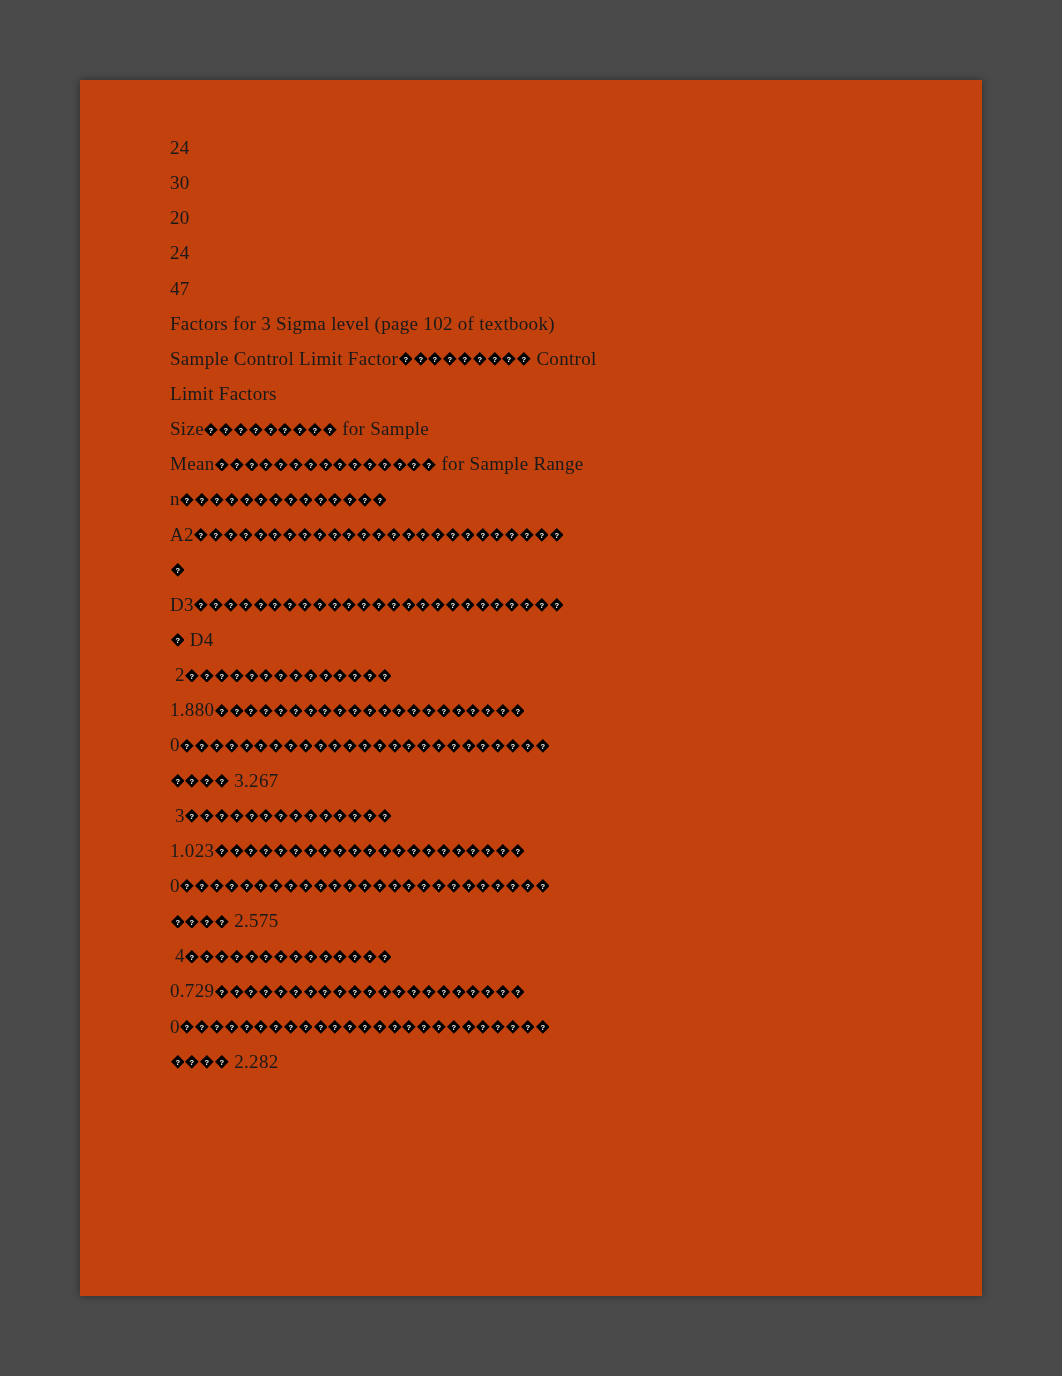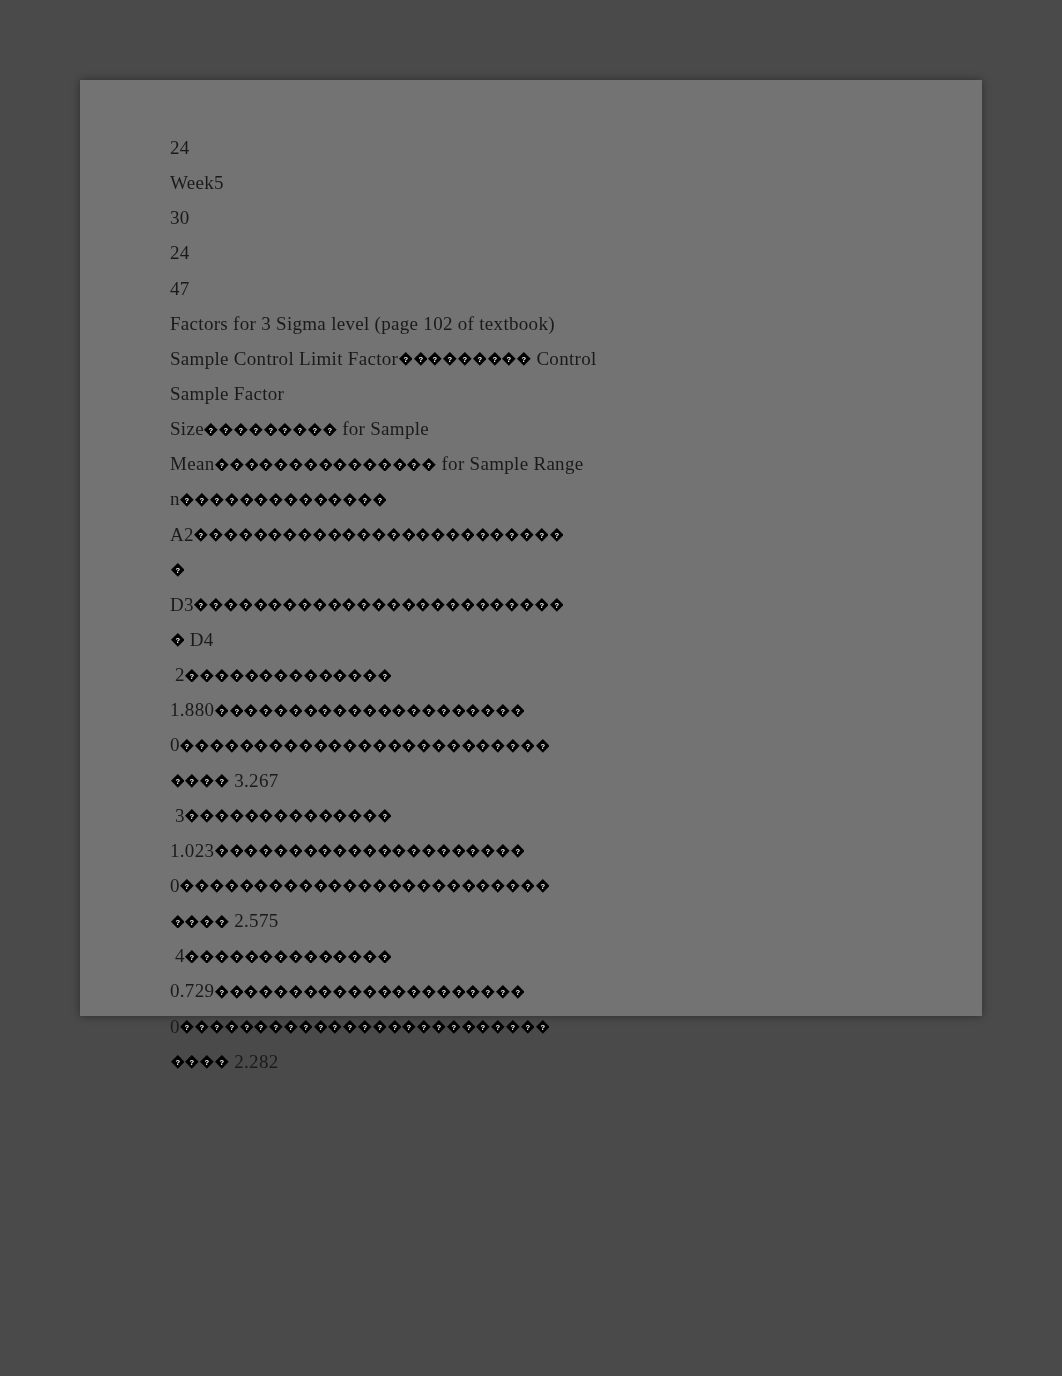--- a/index.html
+++ b/index.html
@@ -4,23 +4,23 @@
 <style>
   html, body {
     margin: 0;
     padding: 0;
     background: #4a4a4a;
     width: 1062px;
     height: 1376px;
     overflow: hidden;
   }
   .page {
-    background: #737373;
+    background: #c2410c;
     width: 902px;
-    height: 936px;
+    height: 1216px;
     margin: 80px auto 8px auto;
     box-shadow: 0 0 8px rgba(0,0,0,0.4);
     position: relative;
     padding: 50px 90px 0 90px;
     box-sizing: border-box;
     font-family: Georgia, "Times New Roman", serif;
     font-size: 19px;
     color: #1a1a1a;
     line-height: 1.85;
     letter-spacing: 0.3px;
@@ -37,22 +37,22 @@
     margin: 0 0.03em;
   }
   .glyph svg { width: 100%; height: 100%; display: block; }
 </style>
 </head>
 <body>
 
 <div class="page">
   <div id="content">
       <div class="line">24</div>
-      <div class="line">Week5</div>
       <div class="line">30</div>
+      <div class="line">20</div>
       <div class="line">24</div>
       <div class="line">47</div>
       <div class="line">Factors for 3 Sigma level (page 102 of textbook)</div>
       <div class="line">Sample Control Limit Factor<span class="glyph"><svg viewBox="0 0 20 20" xmlns="http://www.w3.org/2000/svg">
             <polygon points="10,0 20,10 10,20 0,10" fill="#000"></polygon>
             <text x="10" y="14" text-anchor="middle" font-family="Arial, sans-serif" font-size="11" font-weight="bold" fill="#fff">?</text>
           </svg></span><span class="glyph"><svg viewBox="0 0 20 20" xmlns="http://www.w3.org/2000/svg">
             <polygon points="10,0 20,10 10,20 0,10" fill="#000"></polygon>
             <text x="10" y="14" text-anchor="middle" font-family="Arial, sans-serif" font-size="11" font-weight="bold" fill="#fff">?</text>
           </svg></span><span class="glyph"><svg viewBox="0 0 20 20" xmlns="http://www.w3.org/2000/svg">
@@ -70,21 +70,21 @@
           </svg></span><span class="glyph"><svg viewBox="0 0 20 20" xmlns="http://www.w3.org/2000/svg">
             <polygon points="10,0 20,10 10,20 0,10" fill="#000"></polygon>
             <text x="10" y="14" text-anchor="middle" font-family="Arial, sans-serif" font-size="11" font-weight="bold" fill="#fff">?</text>
           </svg></span><span class="glyph"><svg viewBox="0 0 20 20" xmlns="http://www.w3.org/2000/svg">
             <polygon points="10,0 20,10 10,20 0,10" fill="#000"></polygon>
             <text x="10" y="14" text-anchor="middle" font-family="Arial, sans-serif" font-size="11" font-weight="bold" fill="#fff">?</text>
           </svg></span><span class="glyph"><svg viewBox="0 0 20 20" xmlns="http://www.w3.org/2000/svg">
             <polygon points="10,0 20,10 10,20 0,10" fill="#000"></polygon>
             <text x="10" y="14" text-anchor="middle" font-family="Arial, sans-serif" font-size="11" font-weight="bold" fill="#fff">?</text>
           </svg></span> Control</div>
-      <div class="line">Sample Factor</div>
+      <div class="line">Limit Factors</div>
       <div class="line">Size<span class="glyph"><svg viewBox="0 0 20 20" xmlns="http://www.w3.org/2000/svg">
             <polygon points="10,0 20,10 10,20 0,10" fill="#000"></polygon>
             <text x="10" y="14" text-anchor="middle" font-family="Arial, sans-serif" font-size="11" font-weight="bold" fill="#fff">?</text>
           </svg></span><span class="glyph"><svg viewBox="0 0 20 20" xmlns="http://www.w3.org/2000/svg">
             <polygon points="10,0 20,10 10,20 0,10" fill="#000"></polygon>
             <text x="10" y="14" text-anchor="middle" font-family="Arial, sans-serif" font-size="11" font-weight="bold" fill="#fff">?</text>
           </svg></span><span class="glyph"><svg viewBox="0 0 20 20" xmlns="http://www.w3.org/2000/svg">
             <polygon points="10,0 20,10 10,20 0,10" fill="#000"></polygon>
             <text x="10" y="14" text-anchor="middle" font-family="Arial, sans-serif" font-size="11" font-weight="bold" fill="#fff">?</text>
           </svg></span><span class="glyph"><svg viewBox="0 0 20 20" xmlns="http://www.w3.org/2000/svg">

